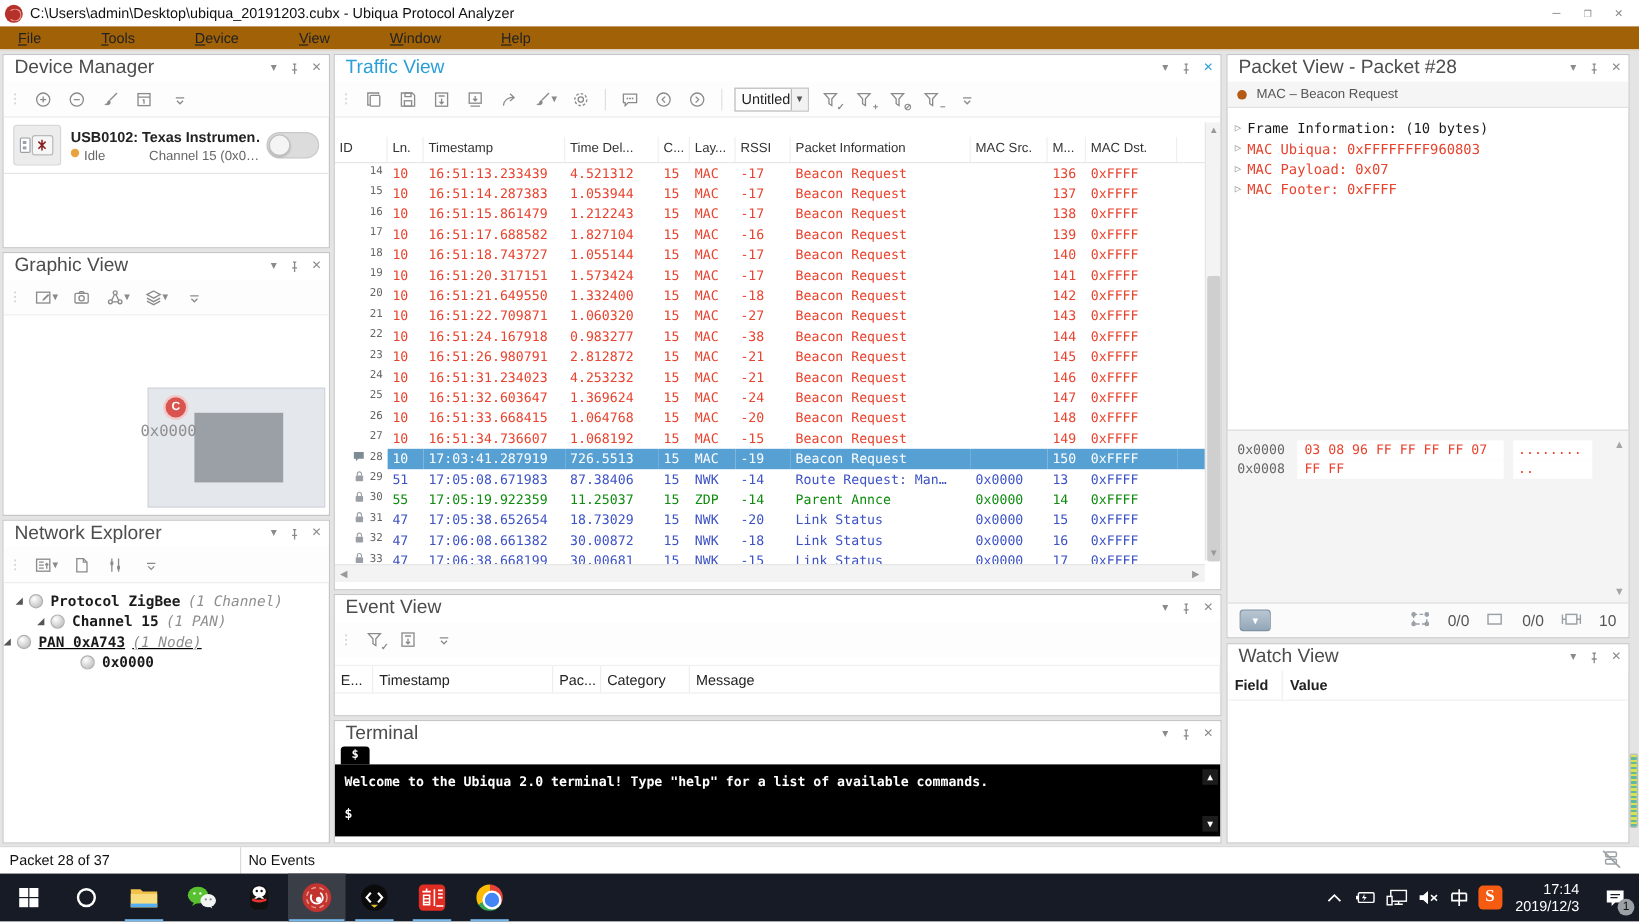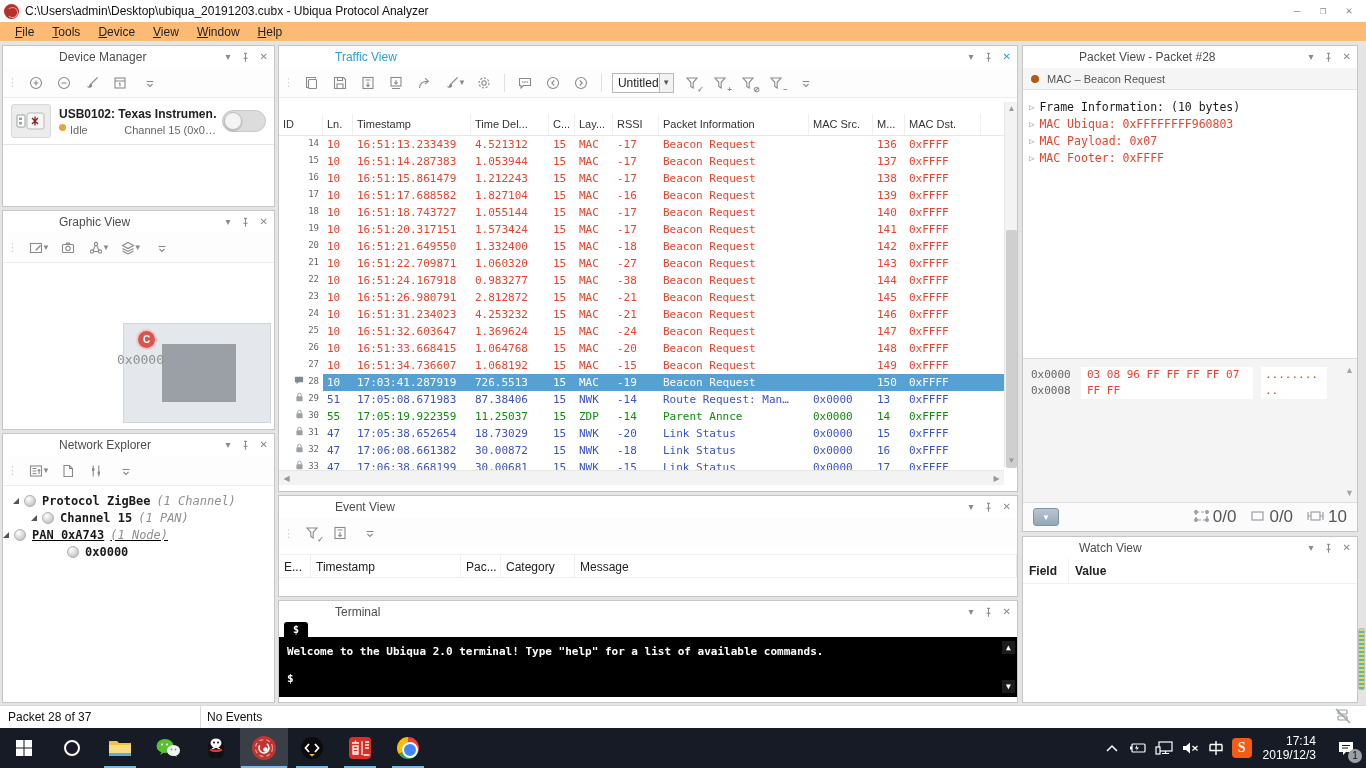--- a/index.html
+++ b/index.html
@@ -6,30 +6,30 @@
   html,body { width:1366px; height:768px; overflow:hidden; }
   body { font-family:"Liberation Sans", sans-serif; background:#e9e9e9; position:relative; }
 
   
   .titlebar { position:absolute; left:0; top:0; width:1366px; height:22px; background:#fff; display:flex; align-items:center; padding-left:4px; }
   .app-ico { width:15px; height:15px; border-radius:50%; background:#b5312a; position:relative; flex:0 0 auto; }
   .app-ico::after{content:"";position:absolute;left:3px;top:3px;width:9px;height:9px;border-radius:50%;border:1.5px solid #e89a92;border-left-color:transparent;}
   .title-text { font-size:12px; color:#111; margin-left:6px; }
   .win-btns { margin-left:auto; display:flex; gap:4px; padding-right:6px; }
   .win-btn { width:22px; height:16px; color:#8a8a8a; font-size:11px; text-align:center; line-height:16px; font-family:"DejaVu Sans Mono",monospace; }
-  .menubar { position:absolute; left:0; top:22px; width:1366px; height:20px; background:#fdba74; display:flex; align-items:center; padding-left:6px; border-bottom:1px solid #ededed;}
+  .menubar { position:absolute; left:0; top:22px; width:1366px; height:20px; background:#a16207; display:flex; align-items:center; padding-left:6px; border-bottom:1px solid #ededed;gap:32px;}
   .menu-item { font-size:12px; color:#222; padding:0 9px; }
   .menu-item u { text-decoration:underline; }
 
   .workspace { position:absolute; left:0; top:42px; width:1366px; height:663px; background:#e4e4e4; }
 
   
   .panel { position:absolute; background:#fff; border:1px solid #c6c6c6; overflow:hidden; }
   .phead { height:22px; display:flex; align-items:center; padding:0 6px 0 9px; background:#fff; }
-  .ptitle { font-size:12px; color:#4d4d4d;margin-left:47px; }
+  .ptitle { font-size:16px; color:#4d4d4d; }
   .ptitle.active { color:#2b9fd8; }
   .phead-icons { margin-left:auto; display:flex; align-items:center; gap:9px; color:#8a8a8a; }
   .phead-icons .hic { font-size:10px; line-height:1; }
   .phead-icons svg { display:block; }
   .ptools { height:30px; display:flex; align-items:center; gap:8px; padding:0 6px 0 4px; border-bottom:1px solid #ececec; background:#fdfdfd; }
   .grip { color:#c9c9c9; font-size:11px; letter-spacing:-2px; margin-right:2px; font-family:"DejaVu Sans Mono",monospace;}
   .ticon { width:20px; height:20px; display:inline-flex; align-items:center; justify-content:center; position:relative; }
   .ticon svg { display:block; }
   .ticon .mod { position:absolute; right:-2px; bottom:-1px; font-size:8px; color:#8a8a8a; font-weight:bold; }
   .tcaret { color:#8a8a8a; font-size:8px; margin-left:-4px; }
@@ -108,21 +108,21 @@
   .hexzone { position:absolute; left:0; right:0; top:312px; height:146px; background:#f4f4f4; border-top:1px solid #ddd; padding:8px 16px 0 8px; }
   .hexrow { display:flex; font-family:"DejaVu Sans Mono",monospace; font-size:11px; line-height:16px; }
   .hexaddr { width:50px; color:#666; }
   .hexbytes { width:172px; color:#e8432e; background:#fff; padding-left:6px; }
   .hexascii { color:#e8432e; background:#fff; padding:0 4px; margin-left:8px; min-width:66px;}
   .hexscroll { position:absolute; right:3px; top:6px; bottom:6px; width:12px;}
   .hexscroll .arr{ position:absolute; right:0; color:#a5a5a5; font-size:9px; }
   .pbottom { position:absolute; left:0; right:0; bottom:0; height:29px; border-top:1px solid #ddd; background:#fbfbfb; display:flex; align-items:center; padding:0 10px;}
   .pbtn { width:26px; height:18px; background:linear-gradient(#b9c6d2,#93a7b8); border:1px solid #7f93a5; border-radius:3px; color:#fff; font-size:8px; text-align:center; line-height:18px;}
   .pcounters { margin-left:auto; display:flex; gap:14px; align-items:center; }
-  .pcount { display:flex; align-items:center; gap:4px; font-size:17px; color:#555; }
+  .pcount { display:flex; align-items:center; gap:15px; font-size:13px; color:#555; }
 
   
   .wgrid { display:flex; border-bottom:1px solid #f0f0f0; }
   .wgrid .hc { font-size:12px; color:#222; font-weight:bold; padding:5px 6px; }
   .wgrid .hc:first-child { width:46px; border-right:1px solid #eee; }
 
   
   .statusbar { position:absolute; left:0; top:705px; width:1366px; height:23px; background:#fff; border-top:1px solid #d9d9d9; display:flex; align-items:center; font-size:12px; color:#111;}
   .sb-left { padding-left:8px; width:200px; }
   .sb-div { width:1px; height:23px; background:#d9d9d9; }

